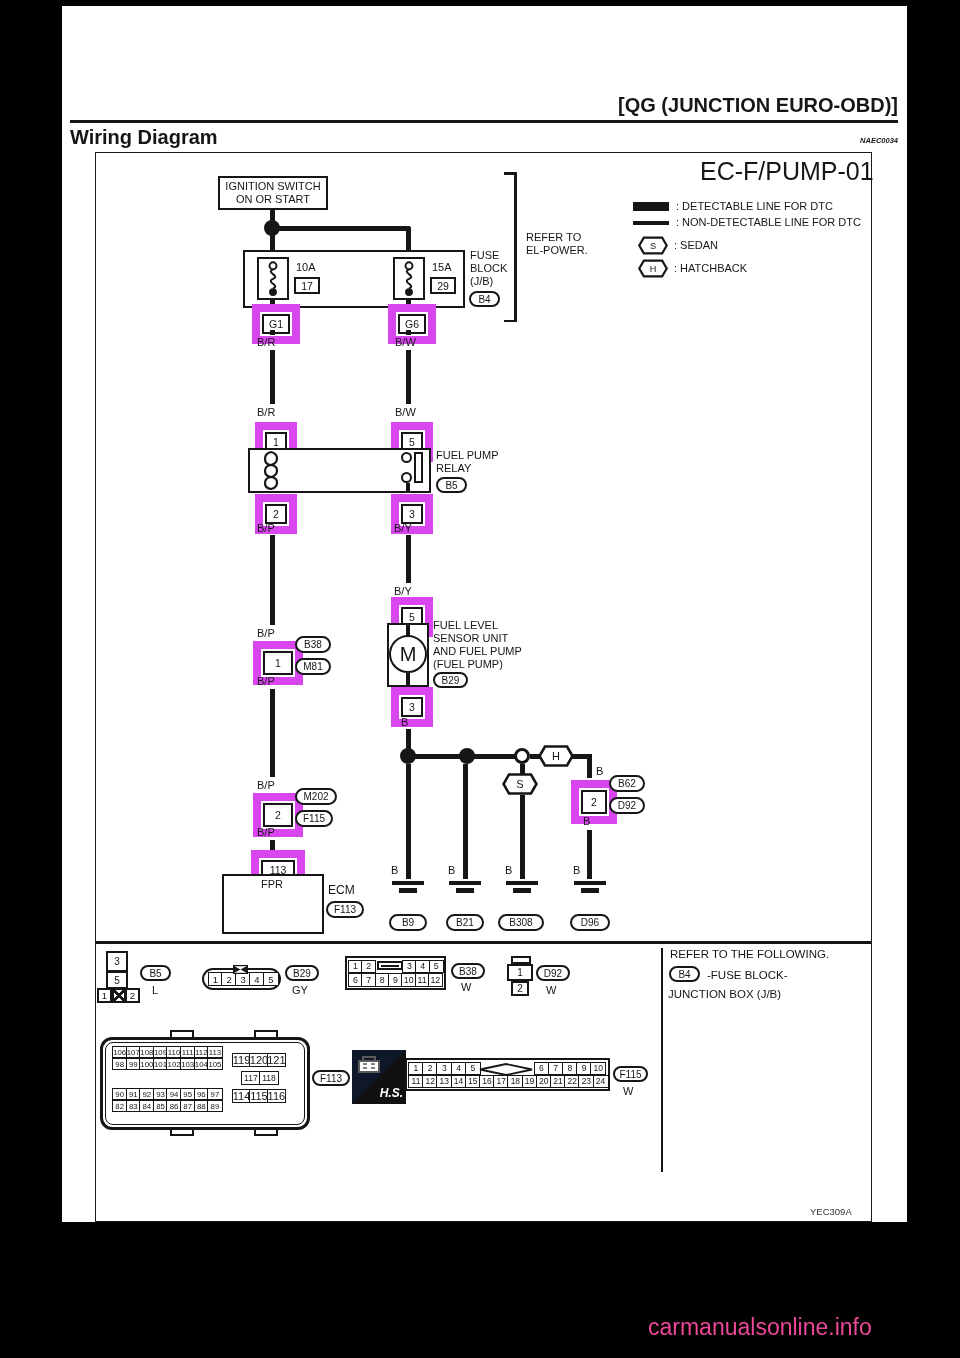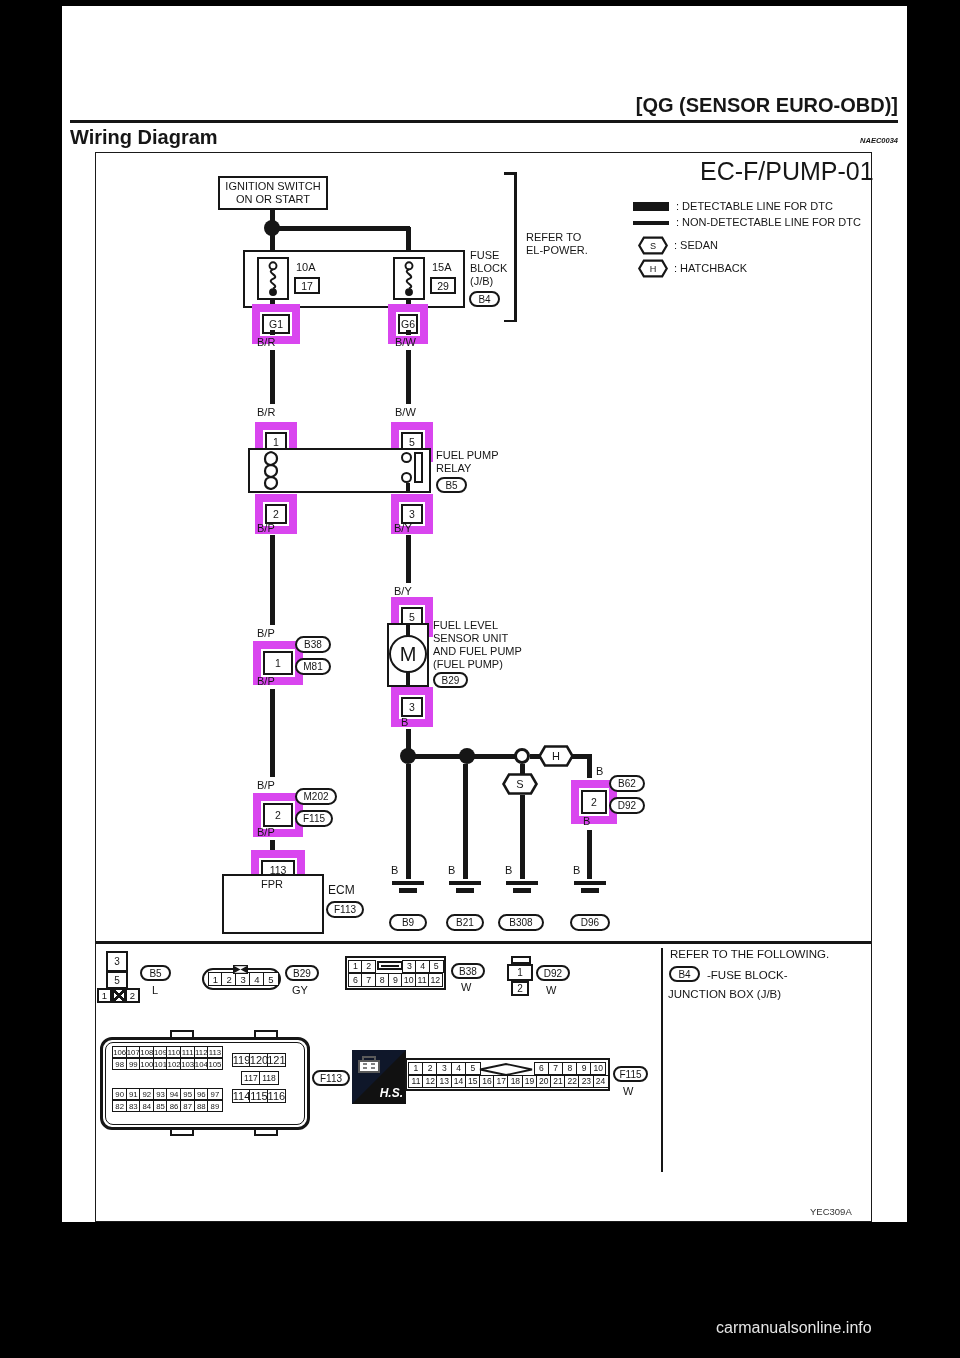--- a/index.html
+++ b/index.html
@@ -47,21 +47,21 @@
   .hs .hst{position:absolute;right:3px;bottom:4px;color:#fff;font-weight:bold;
       font-style:italic;font-size:12px}
 </style>
 </head>
 <body>
 
 <div class="page">
 
   <div class="sheet" style="left:62px;top:6px;width:845px;height:1216px"></div>
 
-  <div class="t b" style="left:400px;top:94px;width:498px;text-align:right;font-size:20px;line-height:23px">[QG (SENSOR EURO-OBD)]</div>
+  <div class="t b" style="left:400px;top:94px;width:498px;text-align:right;font-size:20px;line-height:23px">[QG (JUNCTION EURO-OBD)]</div>
   <div class="thinl" style="left:70px;top:120px;width:828px;height:3px"></div>
   <div class="t b" style="left:70px;top:126px;font-size:20px;line-height:23px">Wiring Diagram</div>
   <div class="t b" style="left:812px;top:134px;width:86px;text-align:right;font-size:7.5px;font-style:italic">NAEC0034</div>
 
   <div class="frame" style="left:95px;top:152px;width:777px;height:1070px"></div>
   <div class="t" style="left:700px;top:157px;width:168px;text-align:right;font-size:25px;line-height:28px">EC-F/PUMP-01</div>
 
   <div class="thinl" style="left:633px;top:202px;width:36px;height:9px"></div>
   <div class="t" style="left:676px;top:200px">: DETECTABLE LINE FOR DTC</div>
   <div class="thinl" style="left:633px;top:221px;width:36px;height:4px"></div>
@@ -117,21 +117,21 @@
   <div class="thinl" style="left:504px;top:172px;width:12px;height:2.5px"></div>
   <div class="thinl" style="left:504px;top:319.5px;width:12px;height:2.5px"></div>
   <div class="t" style="left:526px;top:231px"><span>REFER TO</span><br><span>EL-POWER.</span></div>
 
   <div class="wv" style="left:269.5px;top:299px;height:6px"></div>
   <div class="wv" style="left:405.5px;top:299px;height:6px"></div>
   <div class="dterm" style="left:252px;top:304px">
       <span style="width:28px">G1</span>
     </div>
   <div class="dterm" style="left:388px;top:304px">
-      <span style="width:20px">G6</span>
+      <span style="width:28px">G6</span>
     </div>
 
   <div class="wv" style="left:269.5px;top:330px;height:5px"></div>
   <div class="wv" style="left:405.5px;top:330px;height:5px"></div>
   <div class="t" style="left:257px;top:336px">B/R</div>
   <div class="t" style="left:395px;top:336px">B/W</div>
   <div class="wv" style="left:269.5px;top:350px;height:54px"></div>
   <div class="wv" style="left:405.5px;top:350px;height:54px"></div>
   <div class="t" style="left:257px;top:406px">B/R</div>
   <div class="t" style="left:395px;top:406px">B/W</div>
@@ -430,15 +430,15 @@
       <span class="pin">21</span>
       <span class="pin">22</span>
       <span class="pin">23</span>
       <span class="pin">24</span>
     </div>
   <div class="oval" style="left:613px;top:1066px;width:35px;height:16px">F115</div>
   <div class="t" style="left:623px;top:1085px">W</div>
 
   <div class="t" style="left:810px;top:1205px;font-size:9.5px;color:#333">YEC309A</div>
 
-  <div class="t" style="left:716px;top:1321px;font-size:16px;color:#e5e5e5">carmanualsonline.info</div>
+  <div class="t" style="left:648px;top:1321px;font-size:23px;color:#ec4899">carmanualsonline.info</div>
 
 </div>
 
 </body></html>

